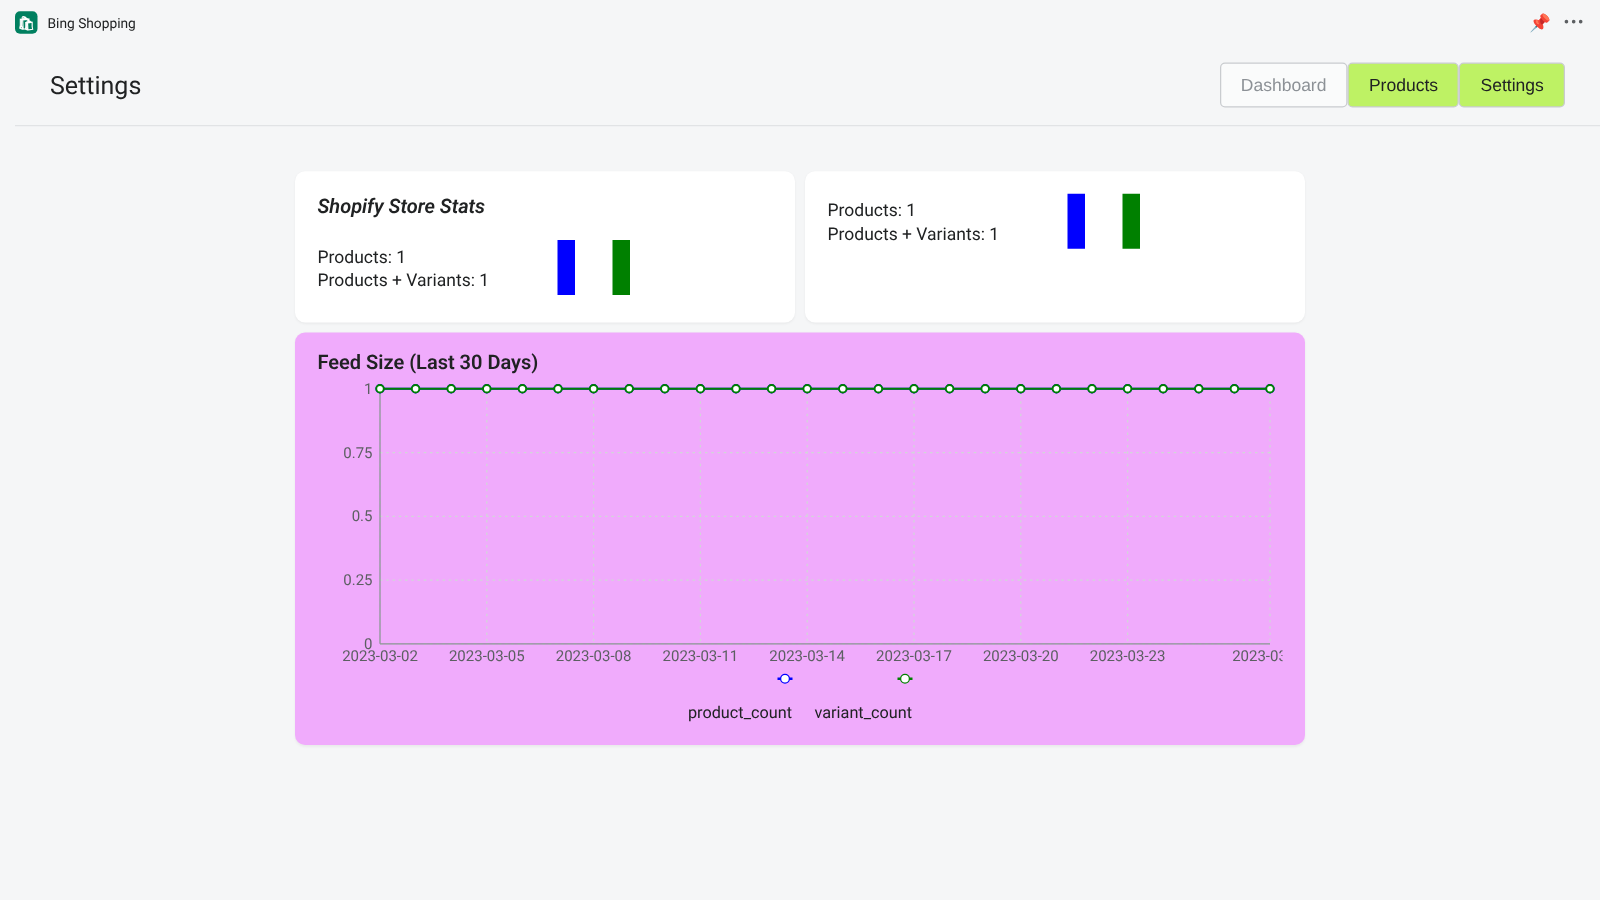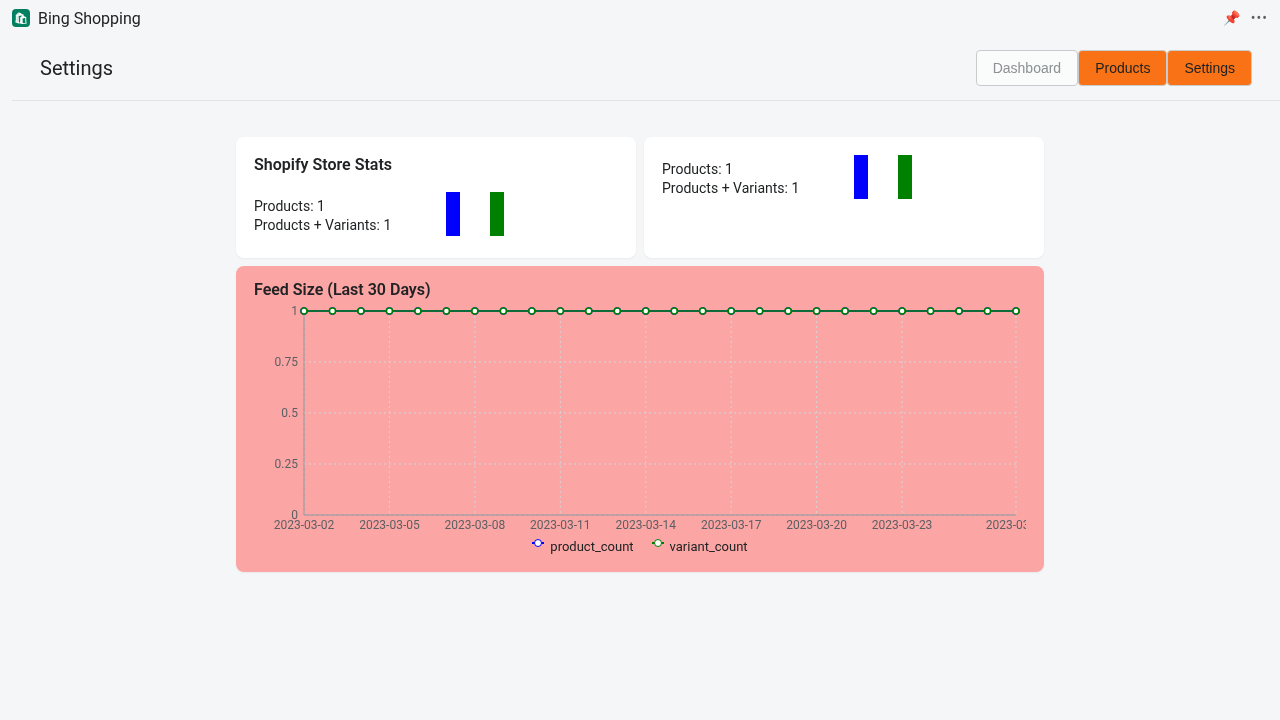--- a/index.html
+++ b/index.html
@@ -30,21 +30,21 @@
     background: #008060;
     border-radius: 4px;
     display: flex;
     align-items: center;
     justify-content: center;
     color: #fff;
     font-size: 11px;
     font-weight: bold;
   }
   .app-title {
-    font-size: 16px;
+    font-size: 11px;
     color: #202223;
   }
   .titlebar-right {
     display: flex;
     align-items: center;
     gap: 10px;
   }
   .pin-icon {
     color: #d97706;
     font-size: 14px;
@@ -69,21 +69,21 @@
     color: #202223;
   }
   .nav {
     display: flex;
     gap: 0;
   }
   .nav-btn {
     padding: 9px 16px;
     border: 1px solid #c9cccf;
     border-radius: 4px;
-    background: #f97316;
+    background: #bef264;
     font-size: 14px;
     color: #202223;
     cursor: pointer;
   }
   .nav-btn.disabled {
     color: #8c9196;
     background: #fafbfb;
     cursor: default;
   }
   .content {
@@ -102,20 +102,21 @@
     border-radius: 8px;
     padding: 18px 18px 22px 18px;
     box-shadow: 0 1px 2px rgba(0,0,0,0.05);
     flex: 1;
   }
   .card-title {
     font-size: 16px;
     font-weight: 600;
     color: #202223;
     margin-bottom: 18px;
+    font-style: italic;
   }
   .card-body {
     display: flex;
     align-items: flex-end;
     gap: 55px;
   }
   .stats-text {
     font-size: 14px;
     line-height: 1.4;
   }
@@ -124,21 +125,21 @@
     gap: 30px;
     align-items: flex-end;
   }
   .bar {
     width: 14px;
     height: 44px;
   }
   .bar.blue { background: #0000ff; }
   .bar.green { background: #008000; }
   .chart-card {
-    background: #fca5a5;
+    background: #f0abfc;
     border-radius: 8px;
     padding: 14px 18px 18px 18px;
     box-shadow: 0 1px 2px rgba(0,0,0,0.05);
     width: 808px;
     margin-top: 8px;
   }
   .chart-title {
     font-size: 16px;
     font-weight: 600;
     margin-bottom: 4px;
@@ -146,21 +147,21 @@
   .chart-svg { display: block; }
   .y-tick-label { font-size: 12px; fill: #5c5f62; text-anchor: end; }
   .x-tick-label { font-size: 12px; fill: #5c5f62; text-anchor: middle; }
   .legend {
     display: flex;
     justify-content: center;
     gap: 18px;
     margin-top: 6px;
     font-size: 13px;
   }
-  .legend-item { display: flex; align-items: flex-start; gap: 6px; }
+  .legend-item { display: flex; align-items: flex-end; gap: 16px; flex-direction: column; }
   .legend-marker {
     width: 12px; height: 8px; position: relative;
     display: flex; align-items: center; justify-content: center;
   }
   .legend-marker::before {
     content: '';
     position: absolute;
     left: 0; right: 0; top: 3px; height: 2px;
   }
   .legend-marker::after {

